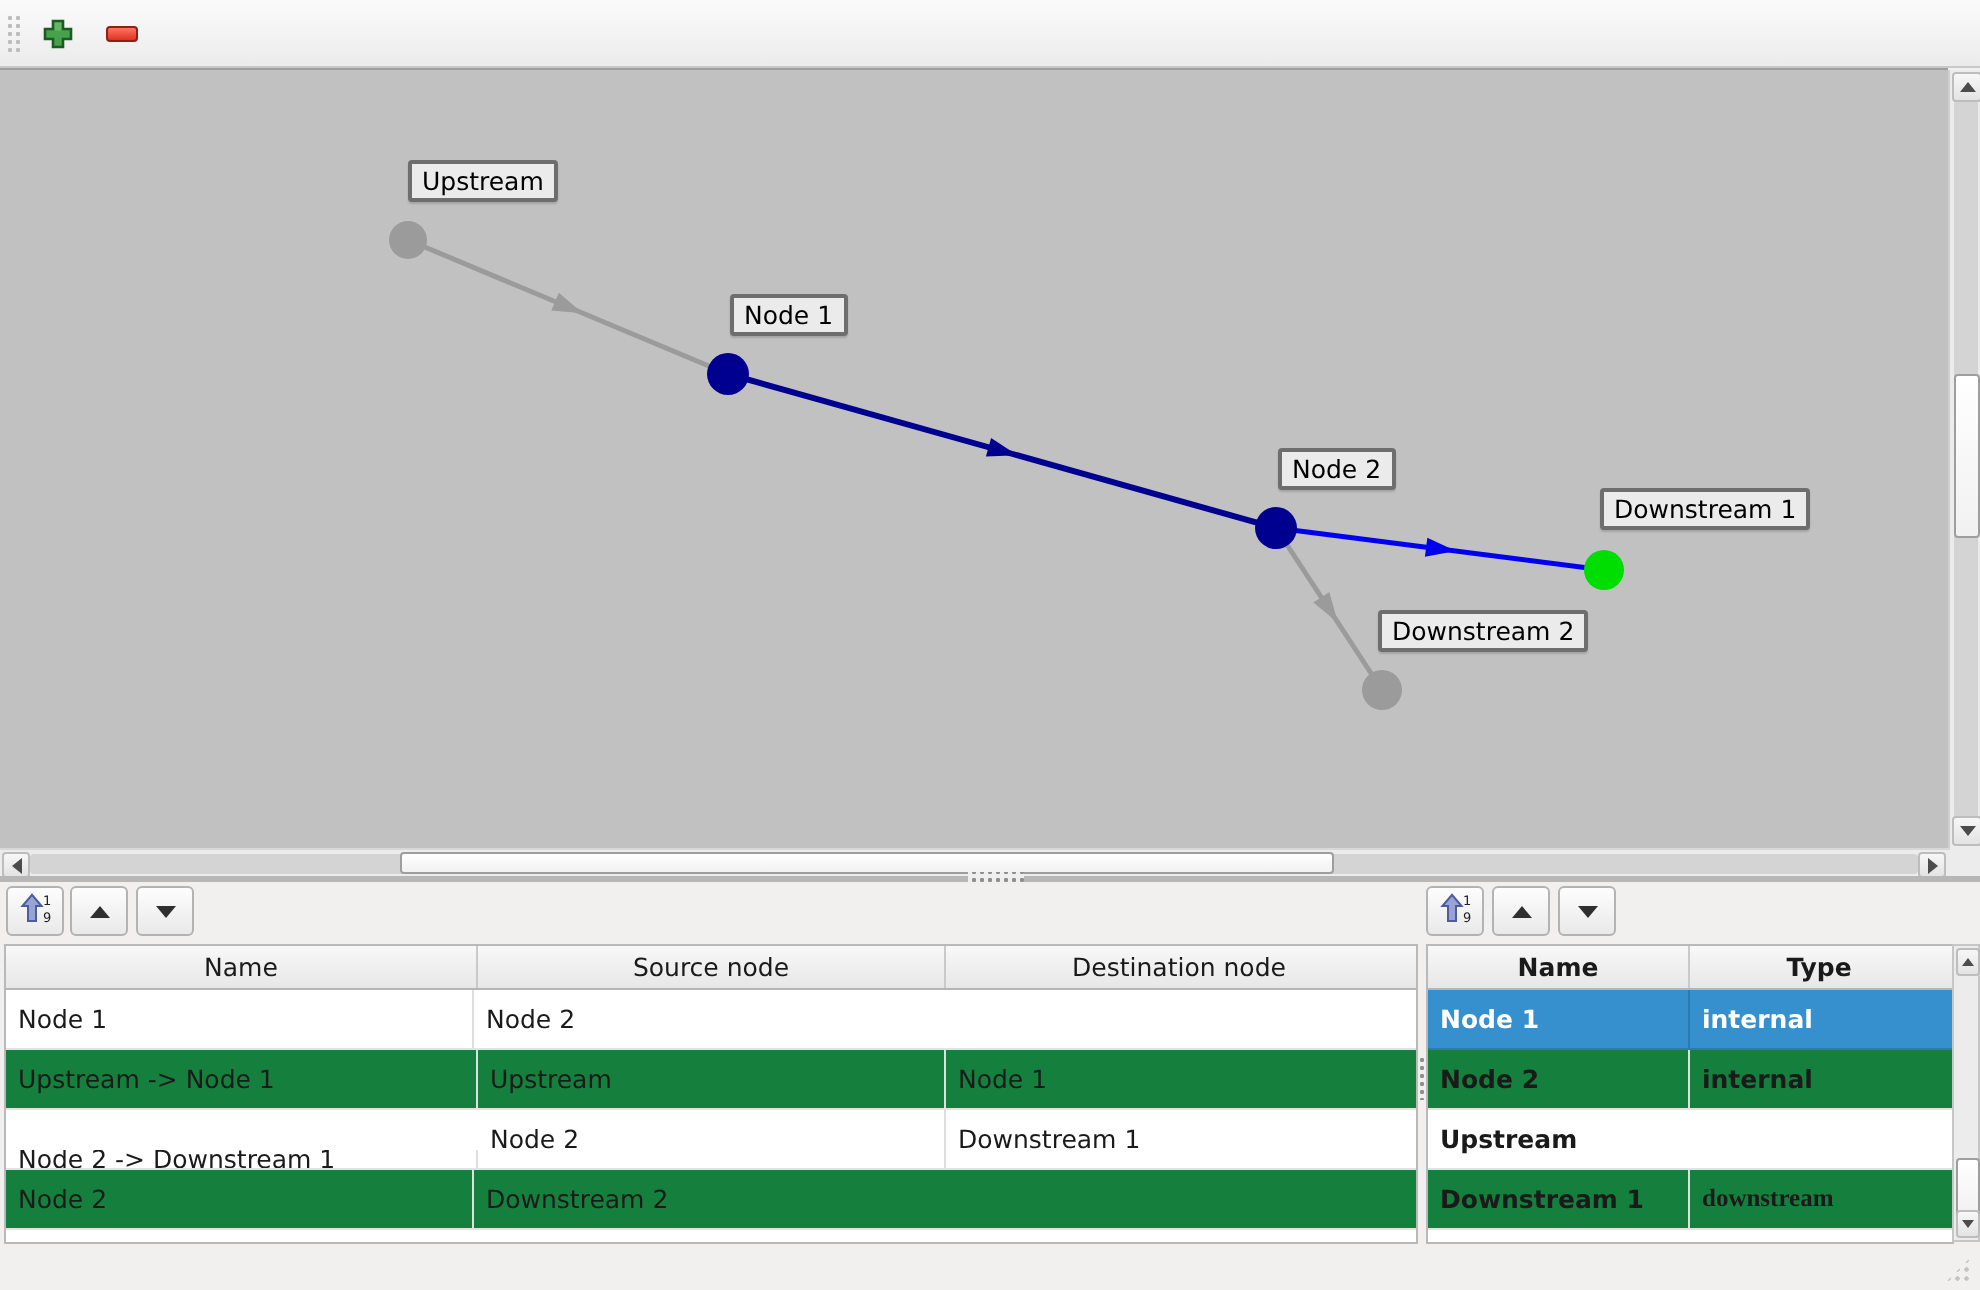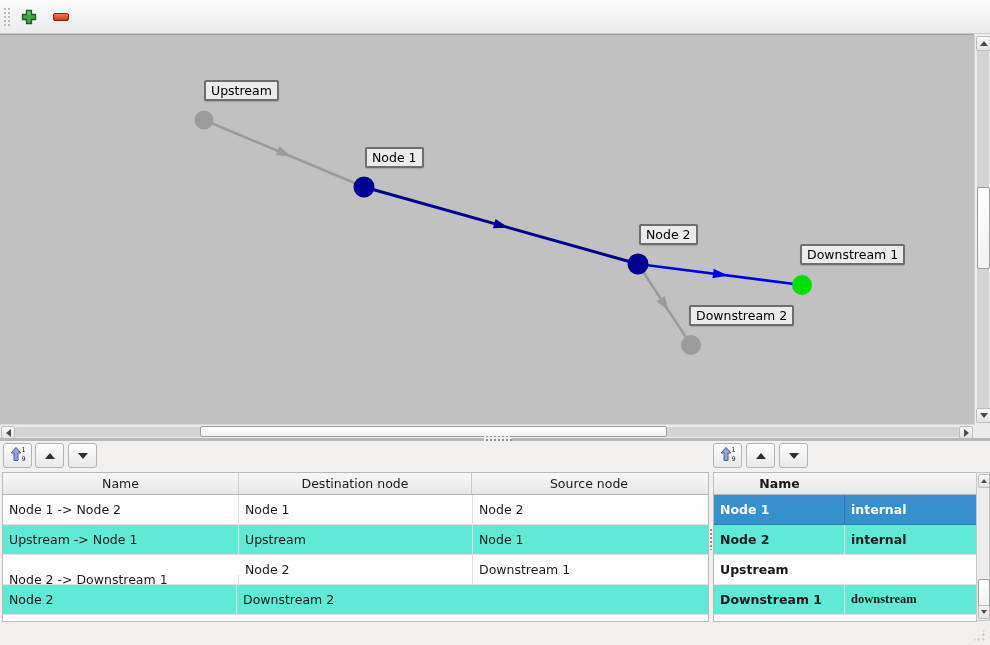--- a/index.html
+++ b/index.html
@@ -89,21 +89,21 @@
 
   
   .tbl { position:absolute; background:#fff; border:1px solid #b9b9b9; }
   .tbl-header { display:flex; height:21px; background:linear-gradient(#f8f8f8,#e7e7e7); border-bottom:1px solid #b5b5b5; }
   .tbl-header .cell {
     display:flex; align-items:center; justify-content:center;
     border-right:1px solid #c9c9c9; box-sizing:border-box; overflow:hidden;
   }
   .tbl-header .cell:last-child { border-right:none; }
   .tbl-row { display:flex; height:29px; border-bottom:1px solid #e3e3e3; background:#fff; }
-  .tbl-row.alt { background:#5eead4; }
+  .tbl-row.alt { background:#15803d; }
   .tbl-row .cell {
     display:flex; align-items:center; padding-left:6px;
     border-right:1px solid #dfdfdf; box-sizing:border-box; overflow:hidden; white-space:nowrap;
   }
   .tbl-row .cell:last-child { border-right:none; }
   .tbl-row.selected { background:var(--sel,#3690ce); color:#fff; border-bottom-color:#2d7ab1; }
   .tbl-row.selected .cell { border-right-color:#2d7ab1; }
   .tbl-sliver { height:6px; background:#fff; }
   .bold-head .cell { font-weight:bold; }
 
@@ -239,25 +239,24 @@
   <div class="mini-btn" style="left:746px;">
       <div class="tri up"></div>
     </div>
   <div class="mini-btn" style="left:779px;">
       <div class="tri down"></div>
     </div>
 
   <div class="tbl" style="left:2px; top:472px; width:705px;" id="edges-table">
       <div class="tbl-header">
         <div class="cell" style="width: 236px;">Name</div>
+        <div class="cell" style="width: 234px;">Source node</div>
         <div class="cell" style="width: 233px;">Destination node</div>
-        <div class="cell" style="width: 234px;">Source node</div>
       </div>
       <div class="tbl-row">
-        <div class="cell" style="width: 236px;">Node 1 -&gt; Node 2</div>
         <div class="cell" style="width: 234px;">Node 1</div>
         <div class="cell" style="width: 233px;">Node 2</div>
       </div>
       <div class="tbl-row alt">
         <div class="cell" style="width: 236px;">Upstream -&gt; Node 1</div>
         <div class="cell" style="width: 234px;">Upstream</div>
         <div class="cell" style="width: 233px;">Node 1</div>
       </div>
       <div class="tbl-row">
         <div class="cell" style="width: 236px; margin-top: 20px;">Node 2 -&gt; Downstream 1</div>
@@ -269,20 +268,21 @@
         <div class="cell" style="width: 233px;">Downstream 2</div>
       </div>
       <div class="tbl-sliver"></div>
     </div>
 
   <div class="vsplit-dots"></div>
 
   <div class="tbl bold-head" style="left:713px; top:472px; width:262px;" id="nodes-table">
       <div class="tbl-header">
         <div class="cell" style="width: 131px;">Name</div>
+        <div class="cell" style="width: 129px;">Type</div>
       </div>
       <div class="tbl-row selected">
         <div class="cell" style="width: 131px;">Node 1</div>
         <div class="cell" style="width: 129px;">internal</div>
       </div>
       <div class="tbl-row alt">
         <div class="cell" style="width: 131px;">Node 2</div>
         <div class="cell" style="width: 129px;">internal</div>
       </div>
       <div class="tbl-row">

